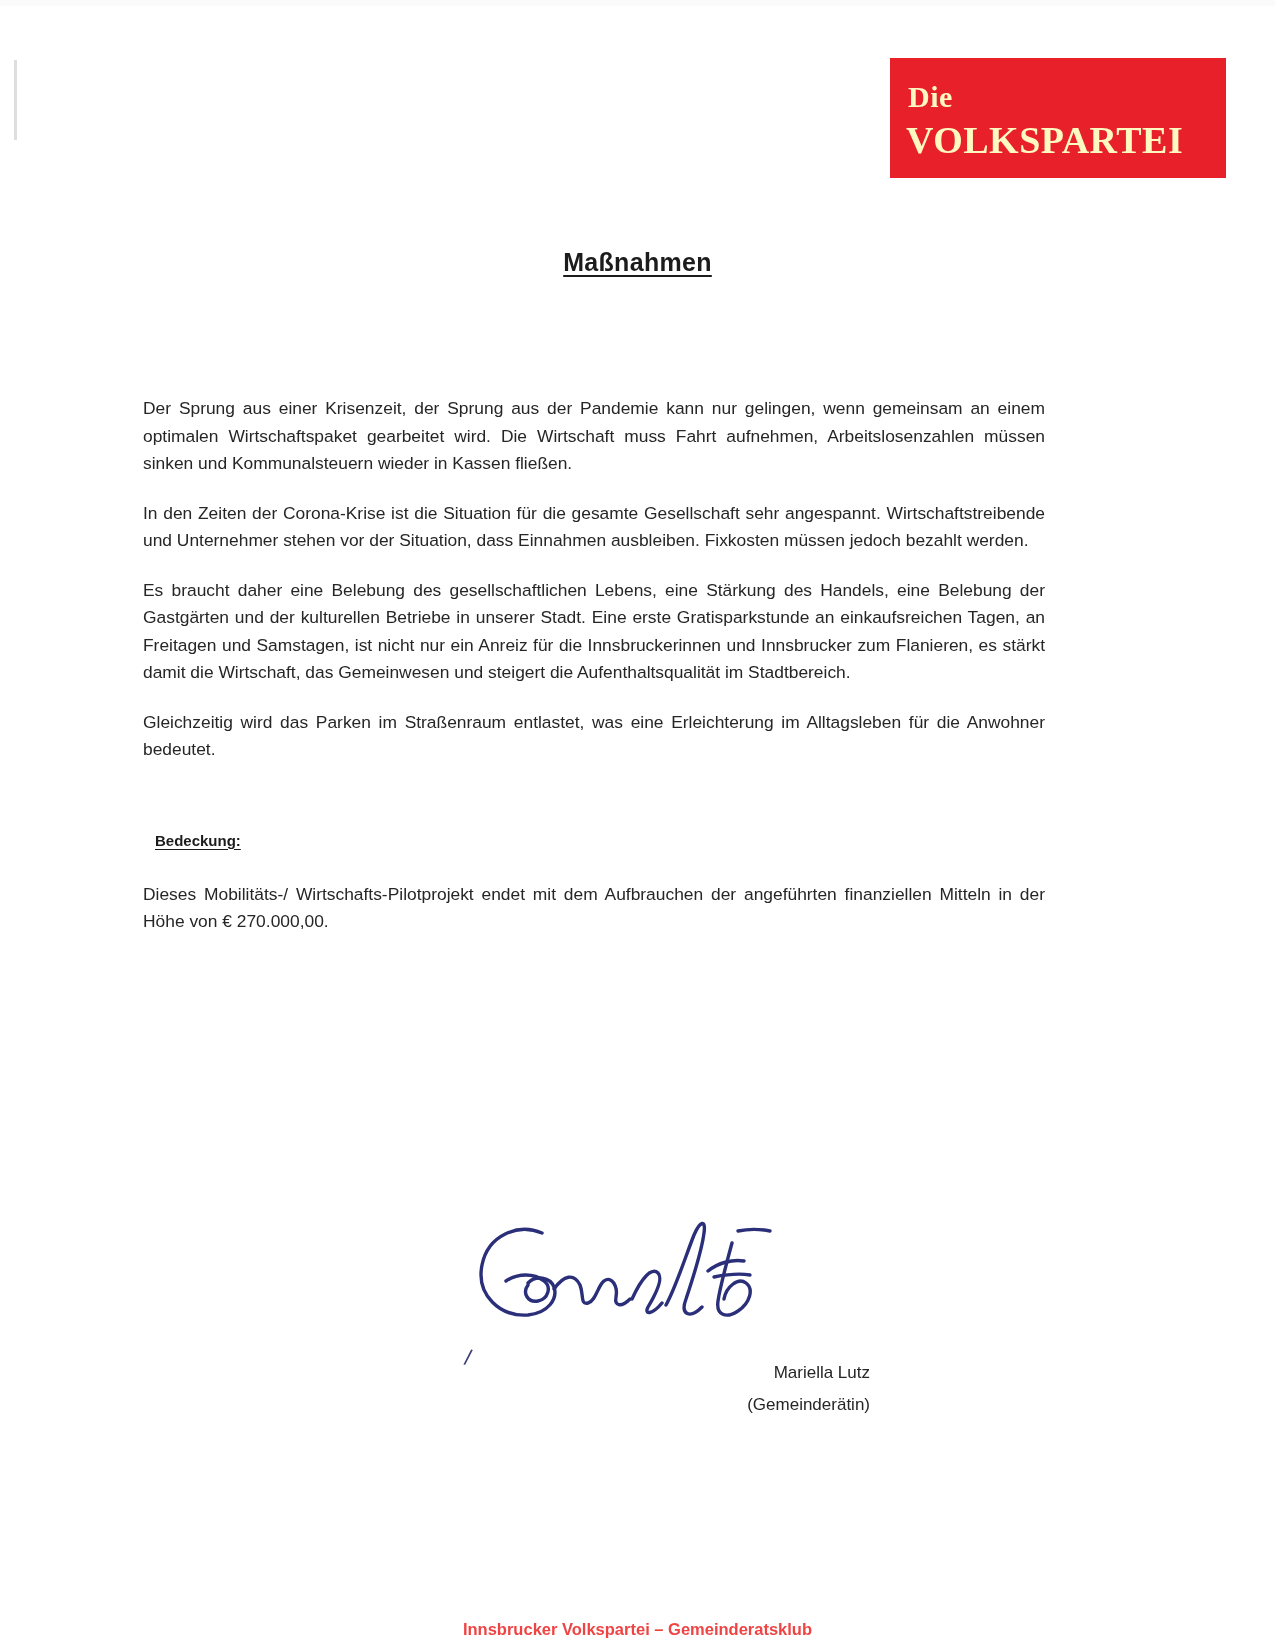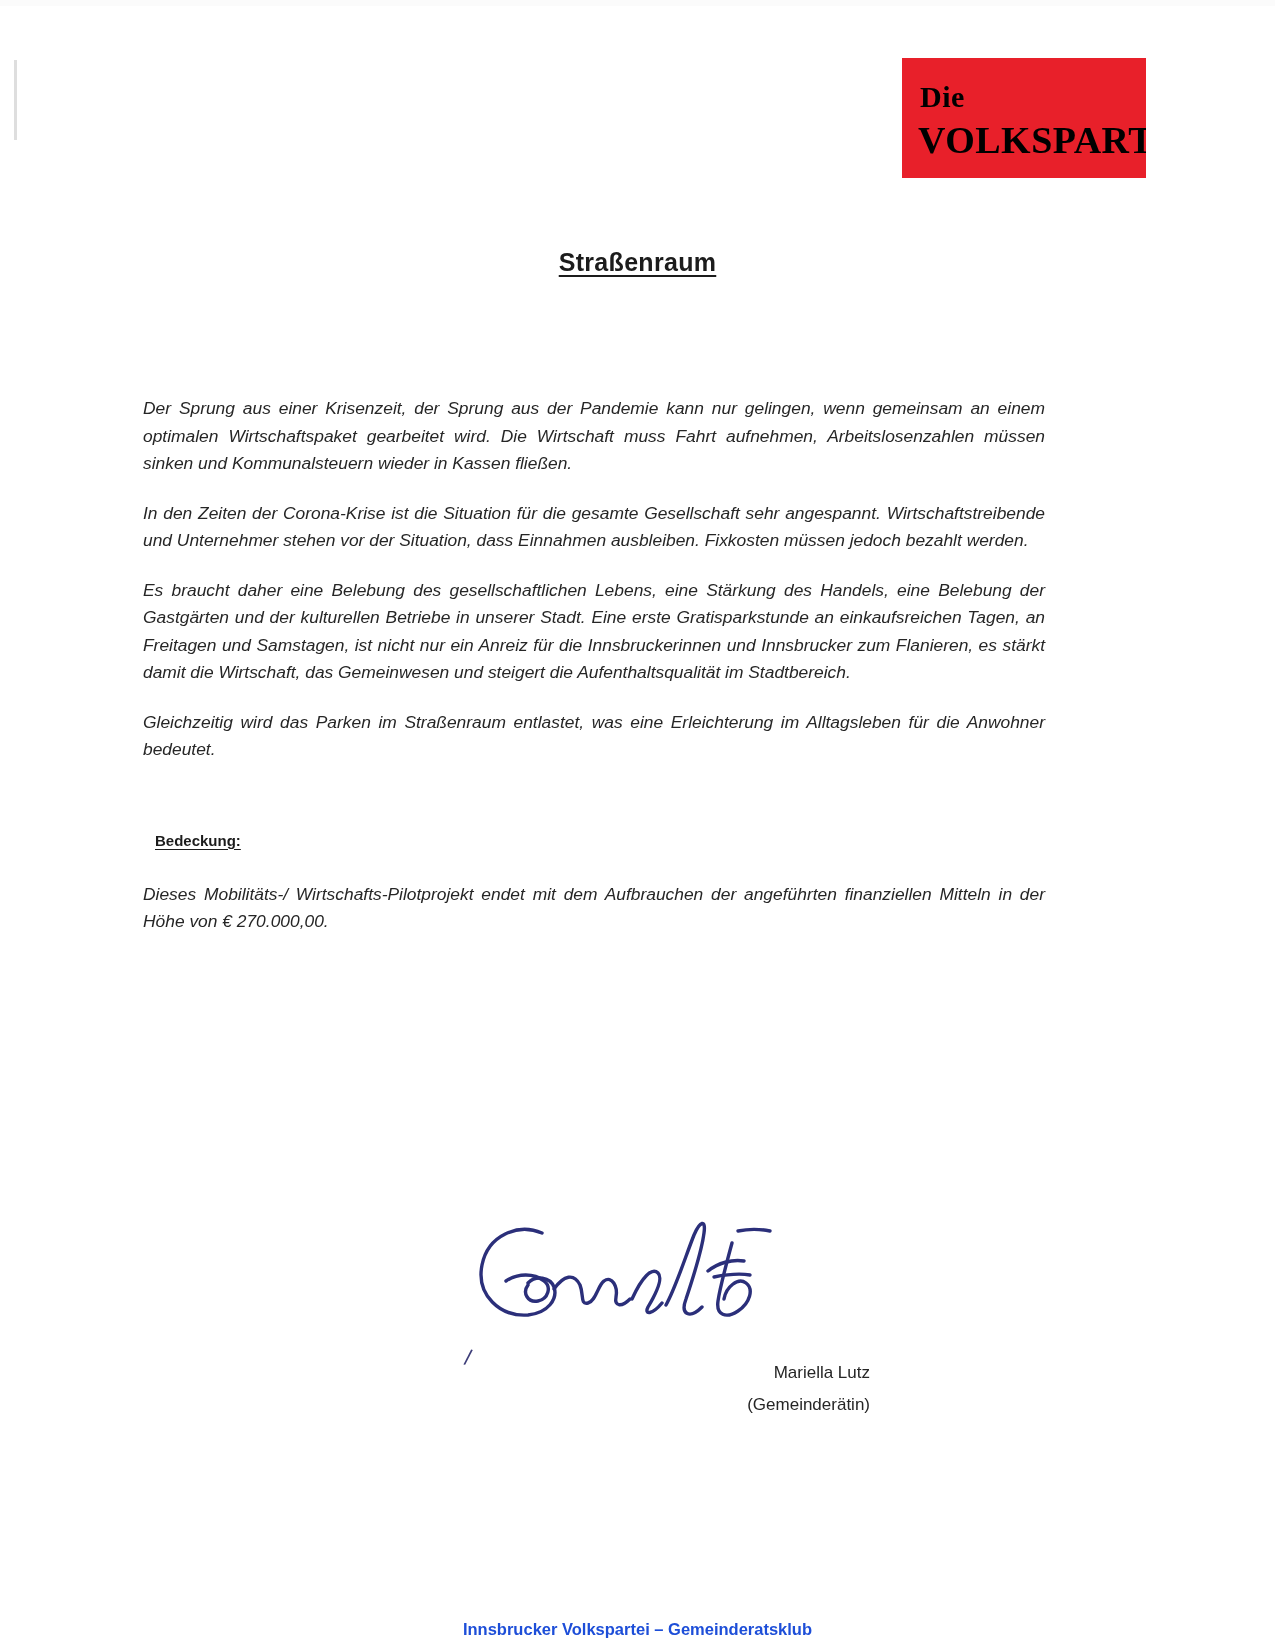--- a/index.html
+++ b/index.html
@@ -32,26 +32,25 @@
     width: 1275px;
     height: 6px;
     background: #fbfbfb;
   }
 
   
   .logo-block {
     position: absolute;
     left: 890px;
     top: 58px;
-    width: 244px;
+    width: 336px;
     height: 120px;
     background: #e8202a;
-    color: #000000;
+    color: #fef9c3;
     overflow: hidden;
-    margin-left: 12px;
   }
   .logo-die {
     position: absolute;
     left: 18px;
     top: 22px;
     font-family: "Liberation Serif", serif;
     font-weight: bold;
     font-size: 30px;
     letter-spacing: 0.5px;
   }
@@ -87,21 +86,20 @@
     top: 395px;
     width: 902px;
   }
   .para {
     font-size: 17.4px;
     line-height: 1.58;
     text-align: justify;
     text-justify: inter-word;
     margin: 0 0 22px 0;
     color: #262626;
-    font-style: italic;
   }
   .para.tight {
     margin-bottom: 20px;
   }
   .spacer-lg { height: 46px; }
   .spacer-md { height: 30px; }
 
   .section-head {
     font-size: 15px;
     font-weight: bold;
@@ -153,35 +151,35 @@
 
   
   .footer {
     position: absolute;
     left: 0;
     top: 1620px;
     width: 1275px;
     text-align: center;
     font-size: 16.5px;
     font-weight: bold;
-    color: #1d4ed8;
+    color: #ef4444;
   }
 </style>
 </head>
 <body>
 
 <div class="scan-edge-top"></div>
 <div class="scan-edge-left"></div>
 
 <div class="logo-block">
   <div class="logo-die">Die</div>
   <div class="logo-volkspartei">VOLKSPARTEI</div>
 </div>
 
-<div class="doc-title">Straßenraum</div>
+<div class="doc-title">Maßnahmen</div>
 
 <div class="content">
 
   <p class="para">Der Sprung aus einer Krisenzeit, der Sprung aus der Pandemie kann nur gelingen, wenn gemeinsam an einem optimalen Wirtschaftspaket gearbeitet wird. Die Wirtschaft muss Fahrt aufnehmen, Arbeitslosenzahlen müssen sinken und Kommunalsteuern wieder in Kassen fließen.</p>
   <p class="para">In den Zeiten der Corona-Krise ist die Situation für die gesamte Gesellschaft sehr angespannt. Wirtschaftstreibende und Unternehmer stehen vor der Situation, dass Einnahmen ausbleiben. Fixkosten müssen jedoch bezahlt werden.</p>
   <p class="para">Es braucht daher eine Belebung des gesellschaftlichen Lebens, eine Stärkung des Handels, eine Belebung der Gastgärten und der kulturellen Betriebe in unserer Stadt. Eine erste Gratisparkstunde an einkaufsreichen Tagen, an Freitagen und Samstagen, ist nicht nur ein Anreiz für die Innsbruckerinnen und Innsbrucker zum Flanieren, es stärkt damit die Wirtschaft, das Gemeinwesen und steigert die Aufenthaltsqualität im Stadtbereich.</p>
   <p class="para">Gleichzeitig wird das Parken im Straßenraum entlastet, was eine Erleichterung im Alltagsleben für die Anwohner bedeutet.</p>
 
   <div class="spacer-lg"></div>
 

